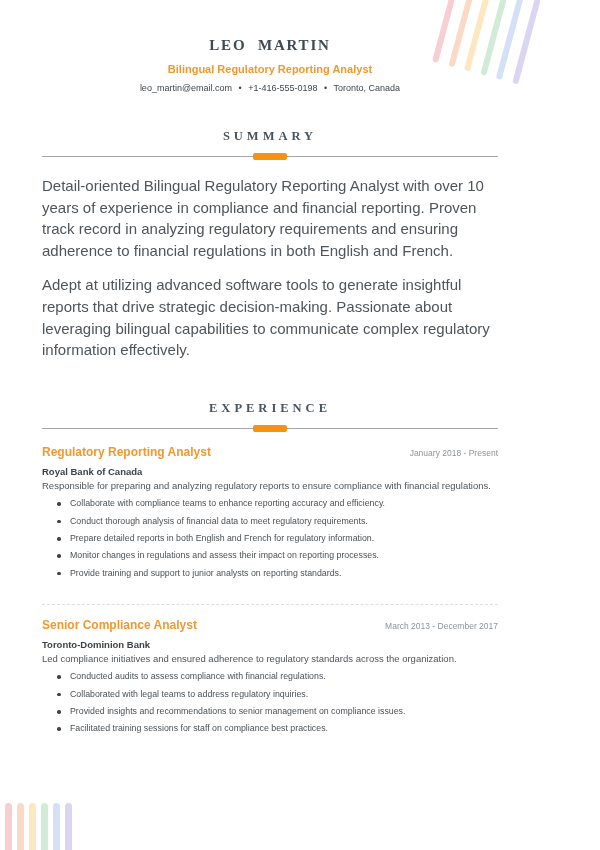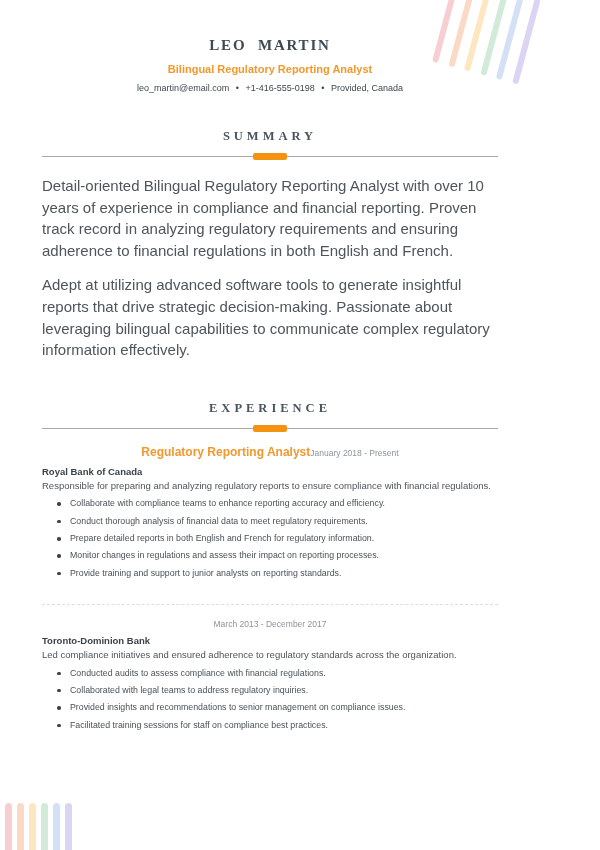--- a/index.html
+++ b/index.html
@@ -101,21 +101,21 @@
     line-height: 1.44;
     color: #4E555B;
     margin-bottom: 13px;
   }
 
   .exp-heading { margin-top: 41px; }
 
   .job { margin-top: 14px; }
   .job-head {
     display: flex;
-    justify-content: center;
+    justify-content: space-between;
     align-items: baseline;
   }
   .job-title {
     font-size: 12px;
     font-weight: 600;
     color: var(--title-orange, #F2982F);
     line-height: 1.15;
   }
   .job-dates {
     font-size: 8.5px;
@@ -177,21 +177,21 @@
   <div class="content">
 
     <div class="hdr">
       <div class="name">LEO MARTIN</div>
       <div class="job-subtitle">Bilingual Regulatory Reporting Analyst</div>
       <div class="contact">
         <span>leo_martin@email.com</span>
         <span class="sep">•</span>
         <span>+1-416-555-0198</span>
         <span class="sep">•</span>
-        <span>Provided, Canada</span>
+        <span>Toronto, Canada</span>
       </div>
     </div>
 
     <div>
       <div class="section-heading">SUMMARY</div>
       <div class="section-divider">
         <div class="rule"></div>
         <div class="accent-bar"></div>
       </div>
       <div class="summary-paragraphs">
@@ -220,20 +220,21 @@
           <li>Prepare detailed reports in both English and French for regulatory information.</li>
           <li>Monitor changes in regulations and assess their impact on reporting processes.</li>
           <li>Provide training and support to junior analysts on reporting standards.</li>
         </ul>
       </div>
 
       <div class="jobs-divider"></div>
 
       <div class="job">
         <div class="job-head">
+          <div class="job-title">Senior Compliance Analyst</div>
           <div class="job-dates">March 2013 - December 2017</div>
         </div>
         <div class="job-company">Toronto-Dominion Bank</div>
         <div class="job-desc">Led compliance initiatives and ensured adherence to regulatory standards across the organization.</div>
         <ul class="bullets">
           <li>Conducted audits to assess compliance with financial regulations.</li>
           <li>Collaborated with legal teams to address regulatory inquiries.</li>
           <li>Provided insights and recommendations to senior management on compliance issues.</li>
           <li>Facilitated training sessions for staff on compliance best practices.</li>
         </ul>

